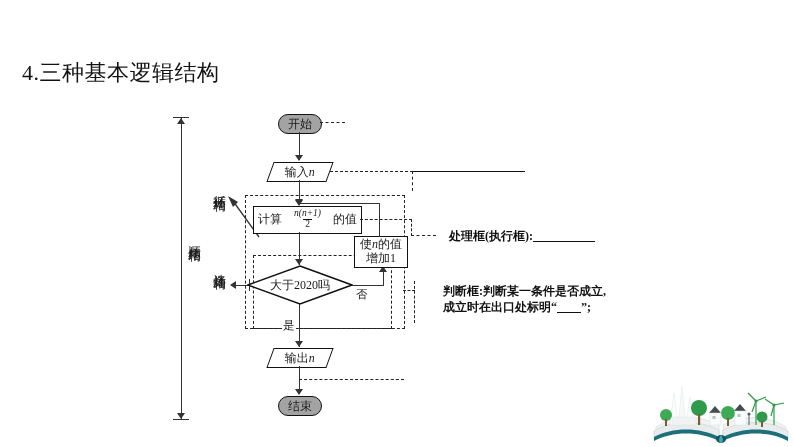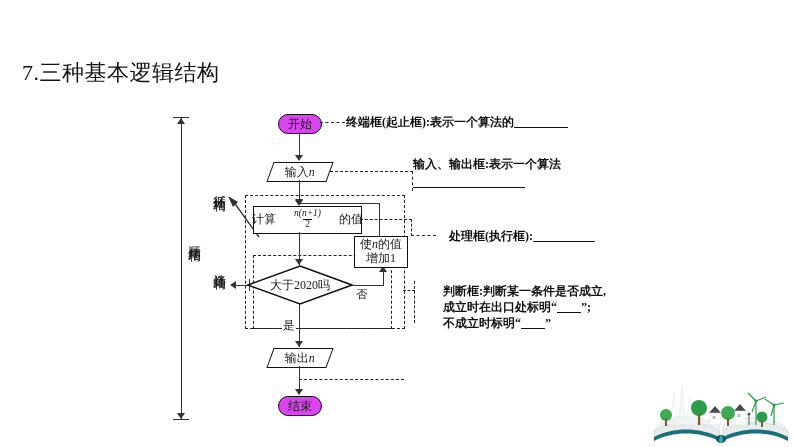--- a/index.html
+++ b/index.html
@@ -22,21 +22,21 @@
 
   
   .abs{position:absolute;}
 
   
   .term{
     position:absolute;
     border:1.4px solid #111;
     border-radius:999px;
     display:flex;align-items:center;justify-content:center;
-    font-size:12px;background:#d946ef;white-space:nowrap;
+    font-size:12px;background:#a3a3a3;white-space:nowrap;
     line-height:1;
   }
   .io{
     position:absolute;
     border:1.4px solid #111;
     display:flex;align-items:center;justify-content:center;
     font-size:12px;background:#fff;white-space:nowrap;
     transform:skewX(-20deg);
   }
   .io > span{transform:skewX(20deg);display:inline-block;}
@@ -51,21 +51,21 @@
   .dia-wrap svg{display:block;}
   .dia-label{
     position:absolute;left:0;top:0;width:100%;height:100%;
     display:flex;align-items:center;justify-content:center;
     font-size:12px;white-space:nowrap;
   }
 
   
   .frac{
     display:inline-flex;flex-direction:column;align-items:center;
-    vertical-align:middle;margin:0 16px;font-size:9.5px;line-height:1.05;
+    vertical-align:middle;margin:0 10px;font-size:9.5px;line-height:1.05;
     position:relative;top:-0.5px;
   }
   .frac .num{padding:0 2px;}
   .frac .den{padding:0 2px;border-top:1px solid #111;}
   .ital{font-style:italic;}
 
   
   .vline{position:absolute;width:0;border-left:1.3px solid #333;}
   .hline{position:absolute;height:0;border-top:1.3px solid #333;}
   .arrow-d{
@@ -127,21 +127,21 @@
   .seqbar{position:absolute;}
 
   
   #deco{position:absolute;right:4px;bottom:2px;width:138px;height:70px;}
 </style>
 </head>
 <body>
 
 <div class="page">
 
-  <div id="page-title">7.三种基本逻辑结构</div>
+  <div id="page-title">4.三种基本逻辑结构</div>
 
   <div class="seqbar">
 
     <div class="hline" style="left:173px;top:117px;width:16px;"></div>
 
     <div class="vline" style="left:181px;top:117px;height:302px;"></div>
 
     <div class="hline" style="left:173px;top:419px;width:16px;"></div>
 
     <div class="arrow-u" style="left:177px;top:118px;"></div>
@@ -242,40 +242,33 @@
 
   <div class="dashline-h" style="left:360px;top:219px;width:52px;"></div>
   <div class="dashline-v" style="left:411px;top:219px;height:17px;"></div>
   <div class="dashline-h" style="left:411px;top:235px;width:25px;"></div>
 
   <div class="dashline-h" style="left:403px;top:290px;width:12px;"></div>
   <div class="dashline-v" style="left:414px;top:281px;height:42px;"></div>
 
   <div class="dashline-h" style="left:299px;top:379px;width:105px;"></div>
 
-  <div class="note" style="left:346px;top:114px;">
-    <span>终端框(起止框):表示一个算法的</span><span class="blank" style="width:54px;"></span>
-  </div>
 
   <div class="note" style="left:413px;top:156px;">
-    <div>输入、输出框:表示一个算法</div>
     <div style="margin-top:2px;"><span class="blank" style="width:112px;"></span></div>
   </div>
 
   <div class="note" style="left:449px;top:228px;">
     <span>处理框(执行框):</span><span class="blank" style="width:62px;"></span>
   </div>
 
   <div class="note" style="left:420px;top:283px;margin-left:23px;">
     <div>判断框:判断某一条件是否成立,</div>
     <div>
       <span>成立时在出口处标明“</span><span class="blank" style="width:24px;"></span><span>”;</span>
-    </div>
-    <div>
-      <span>不成立时标明“</span><span class="blank" style="width:24px;"></span><span>”</span>
     </div>
   </div>
 
   <div class="note" style="left:412px;top:371px;">
   </div>
 
   <div id="deco">
     <svg width="138" height="70" viewBox="0 0 138 70">
 
       <path d="M4,52 C22,40 48,40 67,50 L67,62 C48,52 22,52 4,62 Z" fill="#f2f4f4" stroke="#d6dbdb" stroke-width="0.7"></path>

